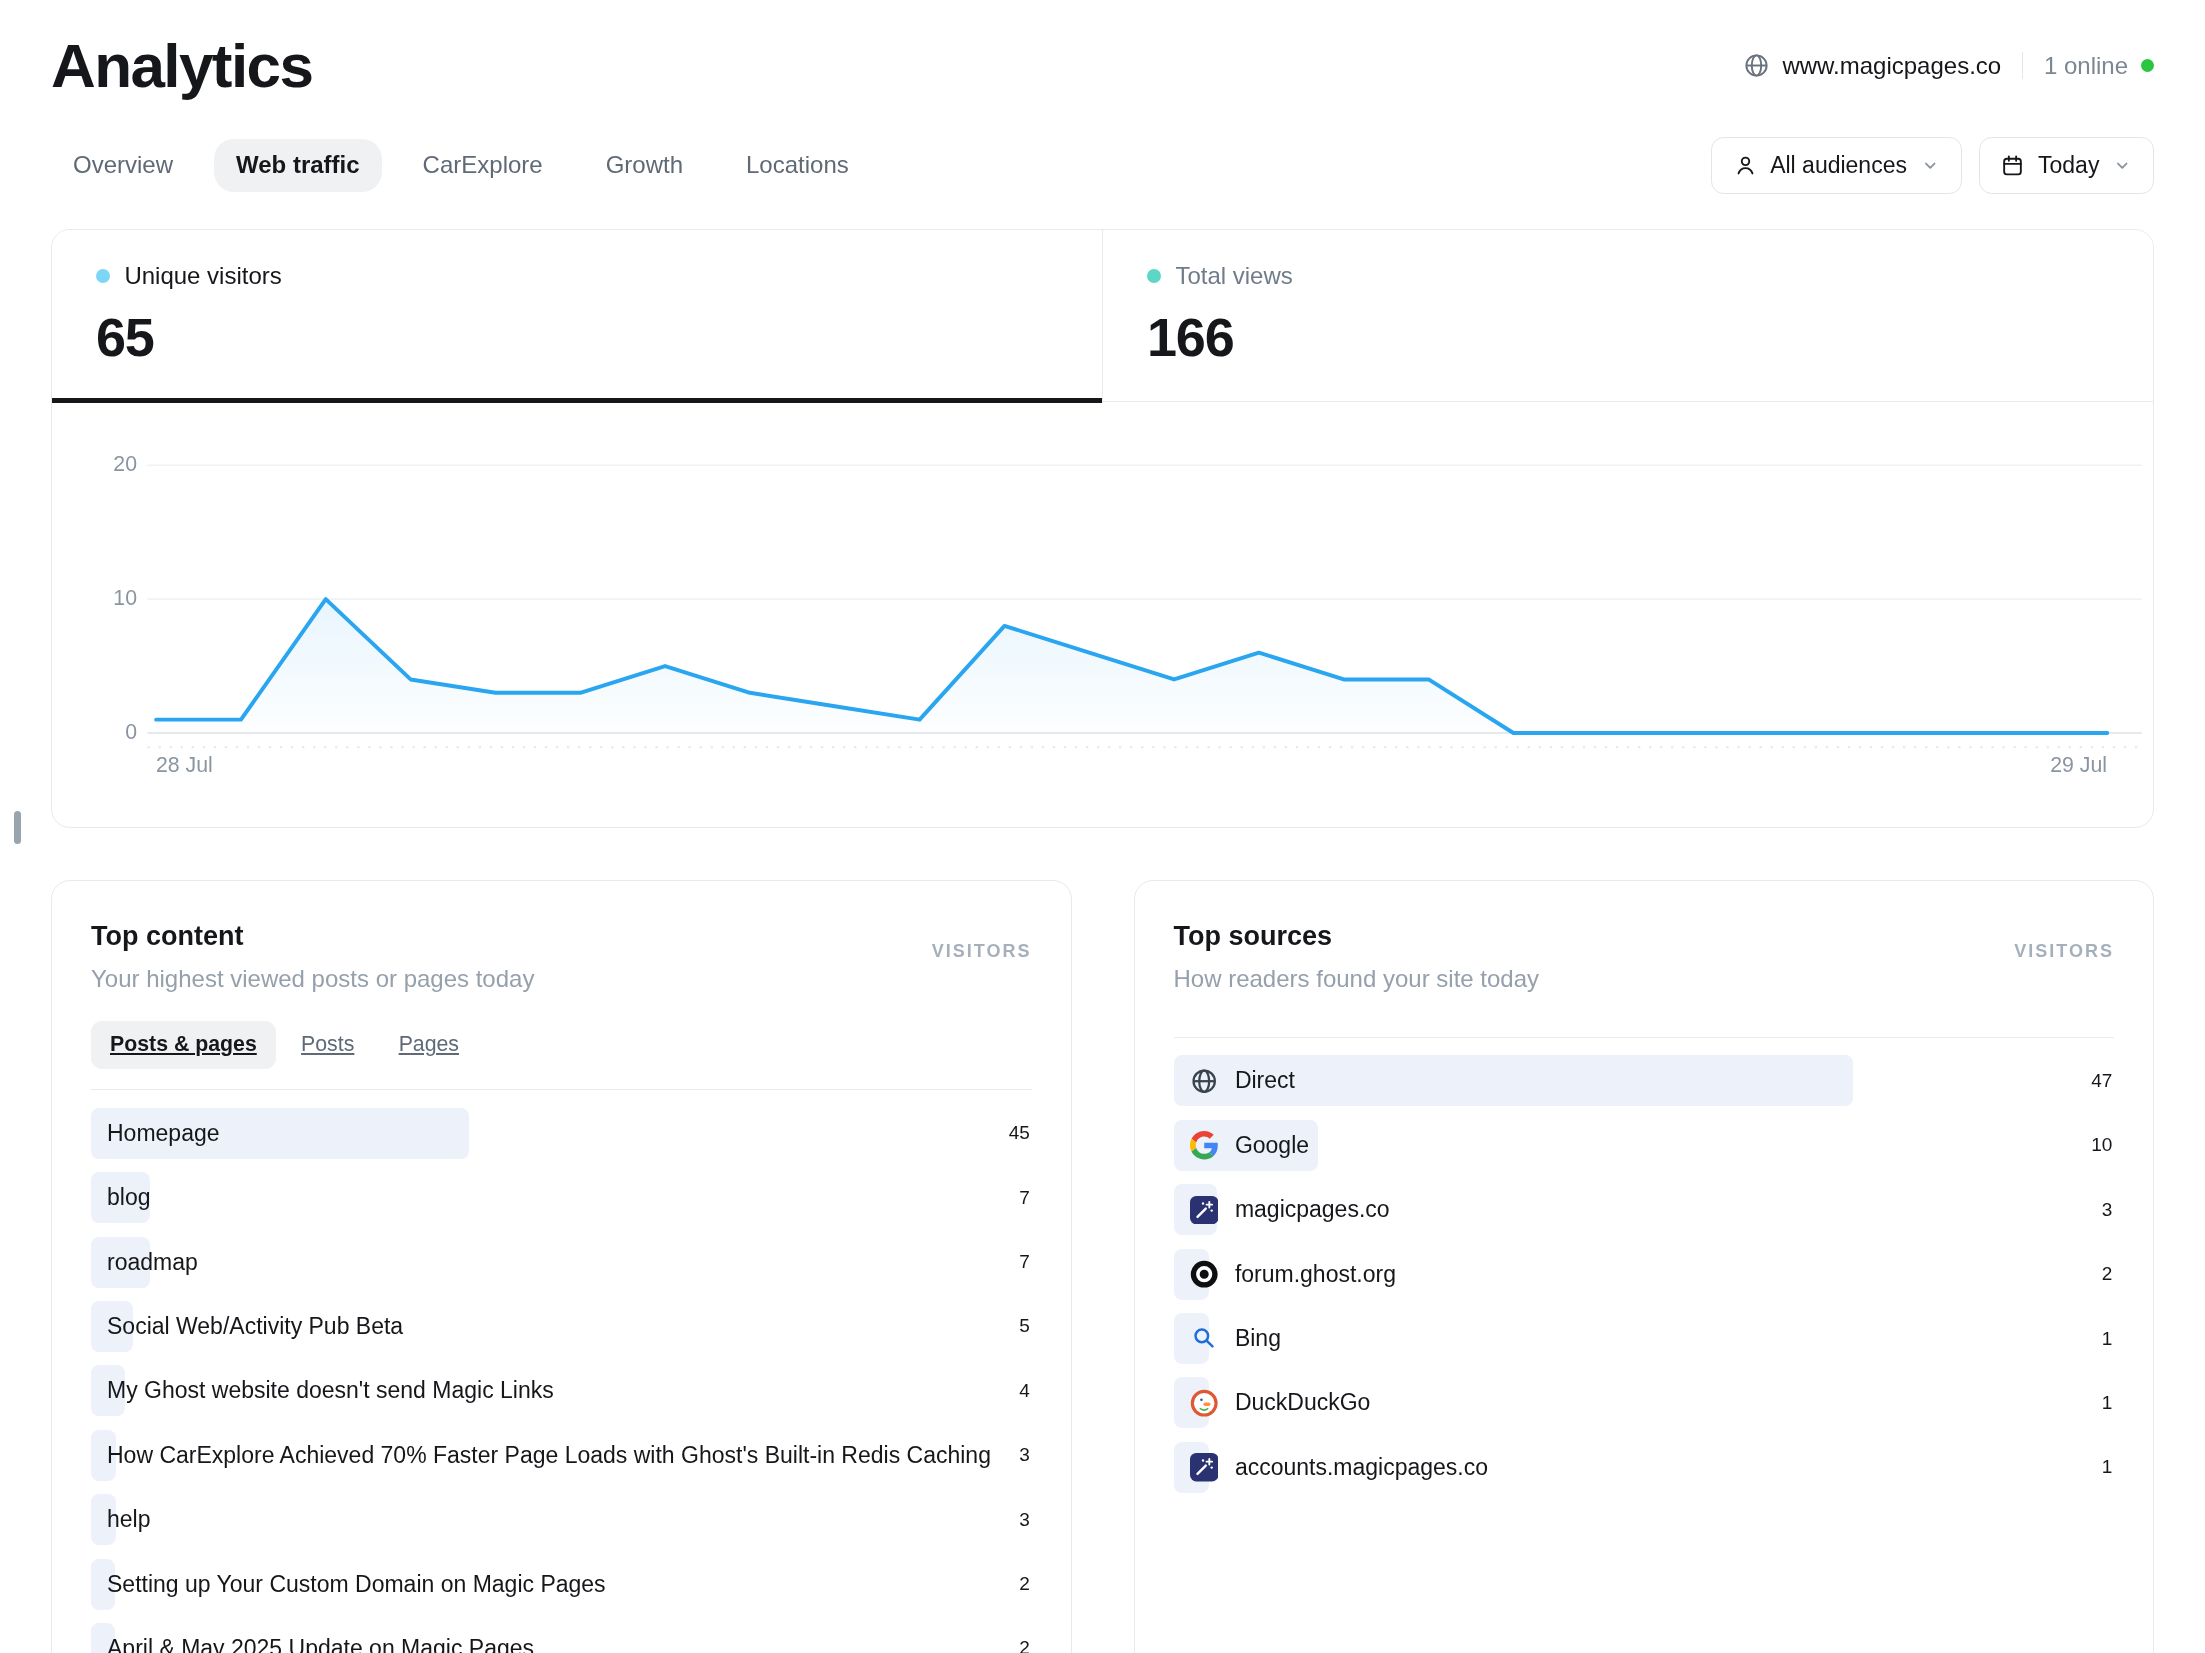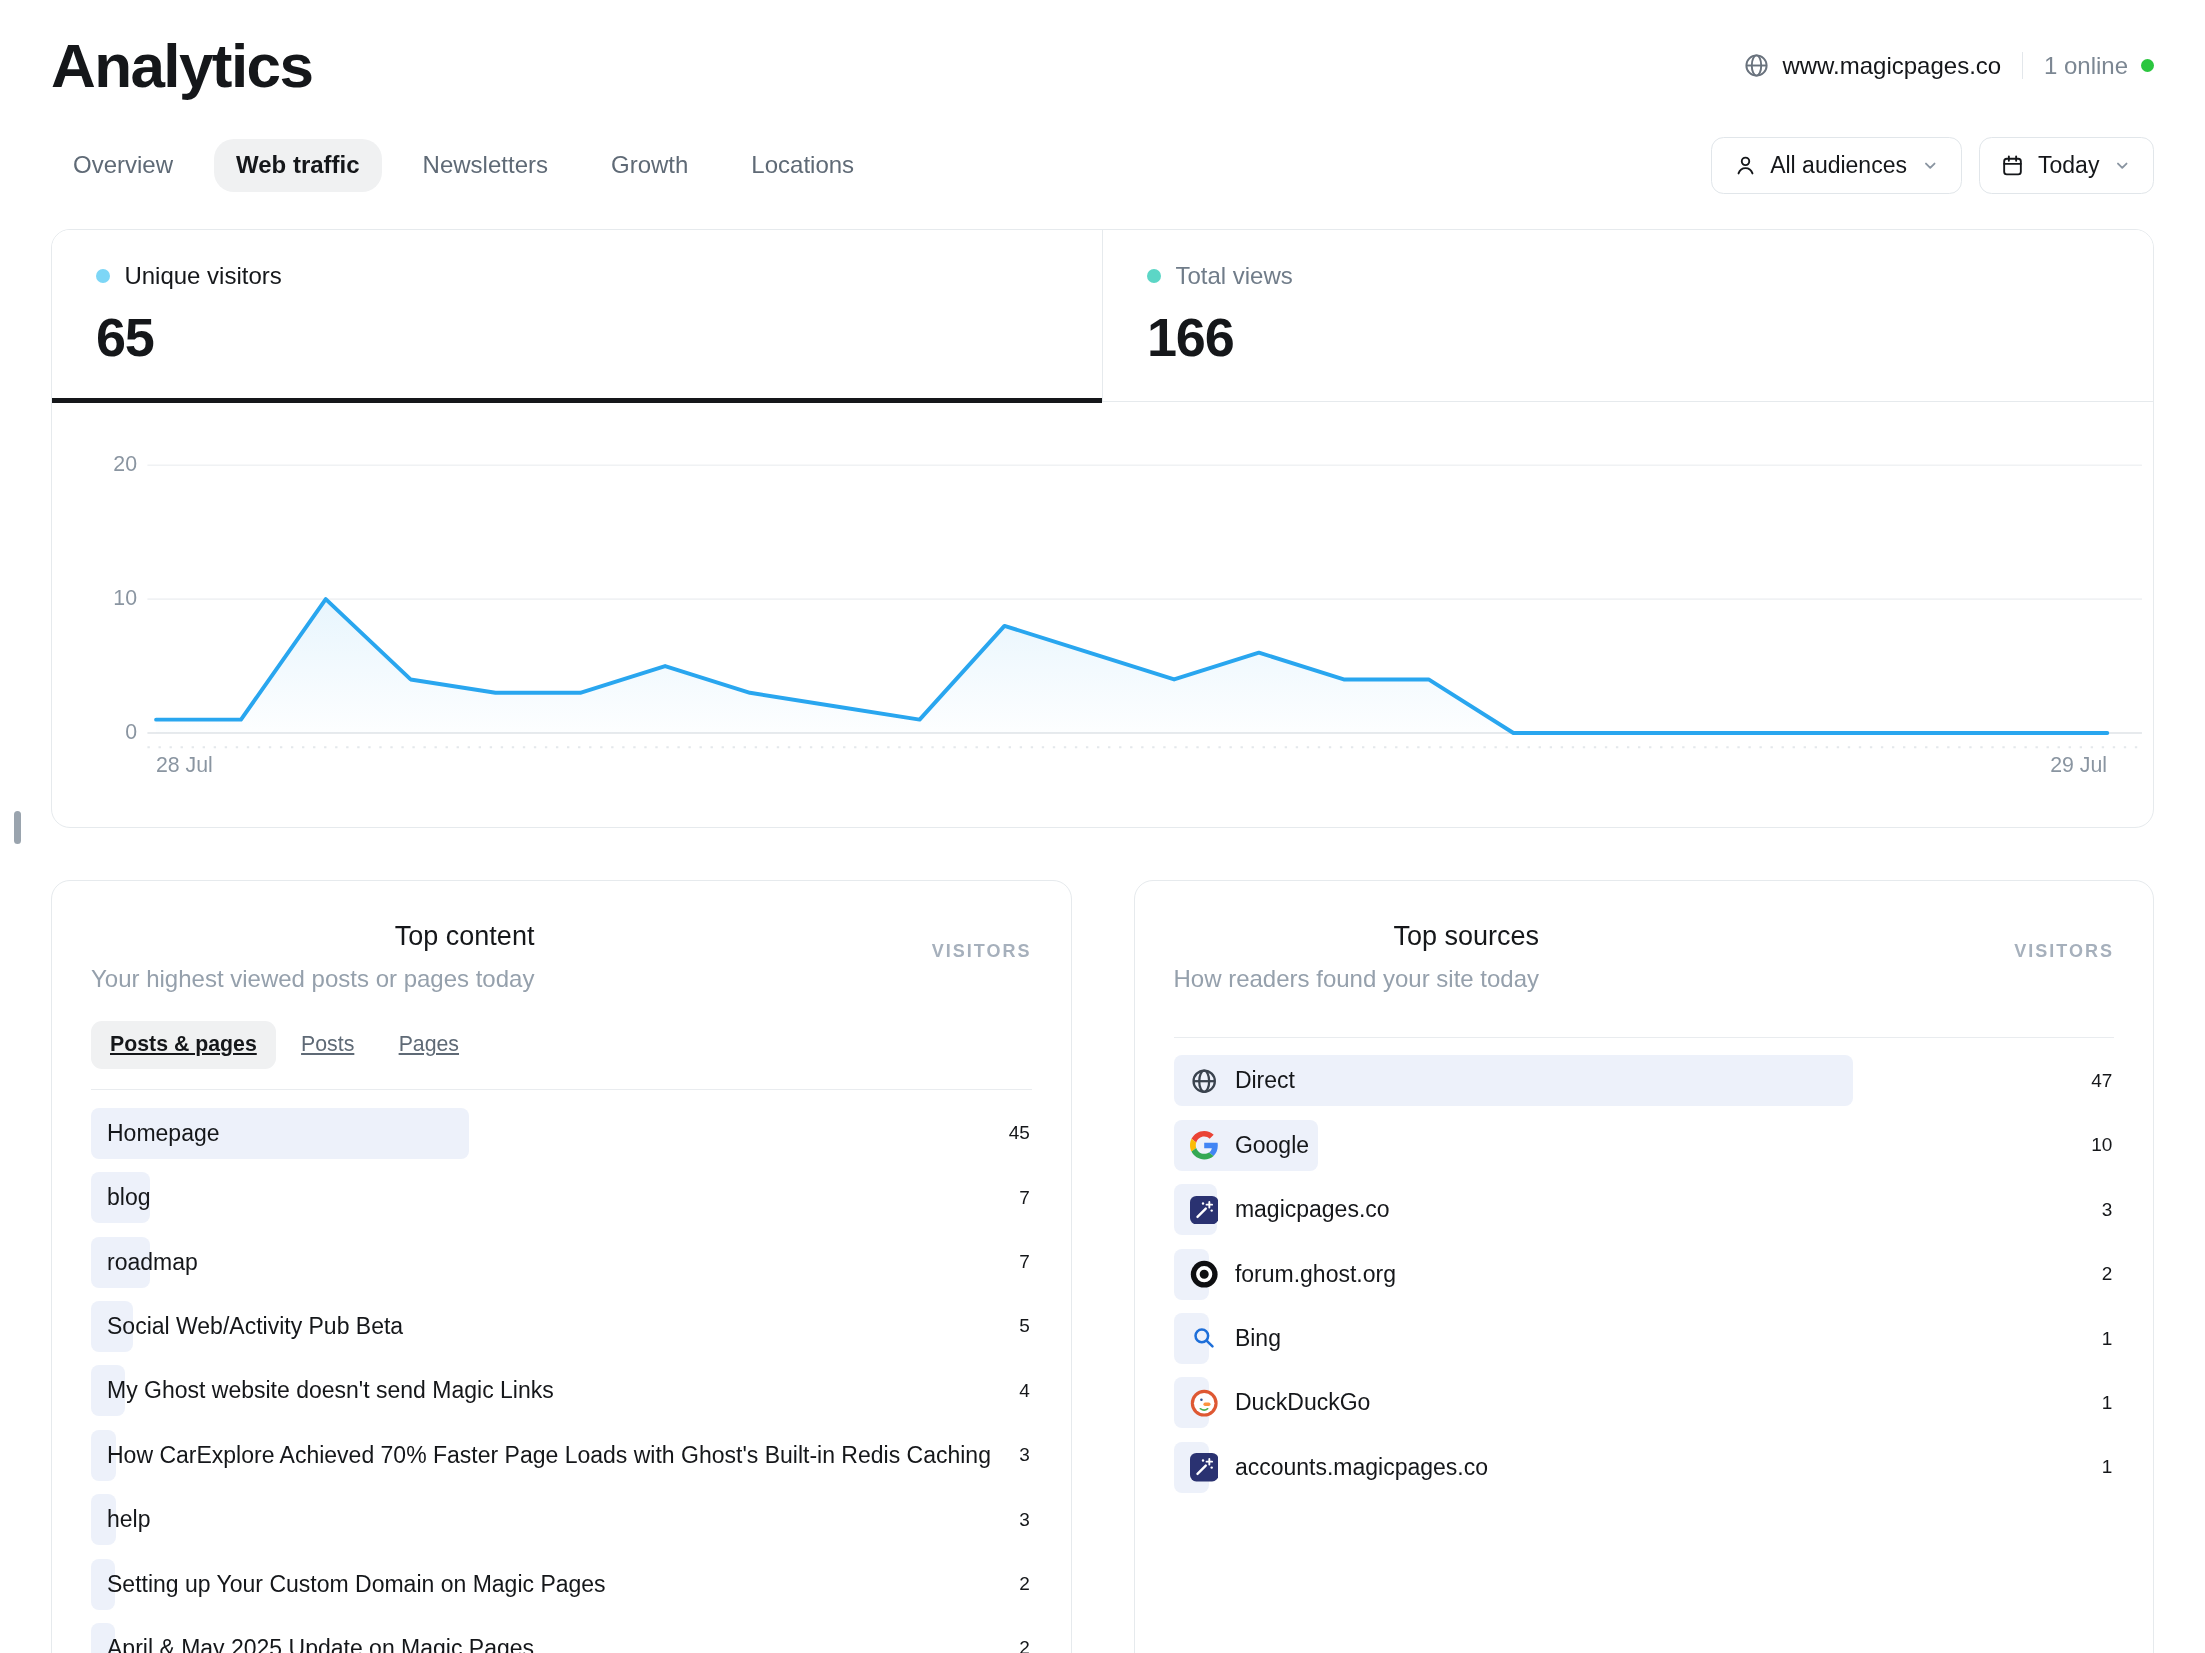--- a/index.html
+++ b/index.html
@@ -52,21 +52,21 @@
   #chart-svg { position:absolute; inset:0; width:100%; height:100%; }
   .ylab { position:absolute; left:0; width:85px; text-align:right; font-size:21.3px; color:#8A95A1; line-height:1; }
   .y20 { top:52px; } .y10 { top:186px; } .y0 { top:320px; }
   .xlab { position:absolute; top:351px; font-size:21.3px; color:#8A95A1; }
   .xl { left:104px; } .xr { right:46px; }
 
   
   .cards { display:flex; gap:62px; margin-top:52px; }
   .card { flex:1; border:1.6px solid #E6EAED; border-radius:19px; padding:39px 39px; height:979px; background:#fff; overflow:hidden; }
   .card-head { display:flex; justify-content:space-between; align-items:flex-start; }
-  .card-title { font-size:27px; font-weight:400; line-height:1.2;text-align:right; }
+  .card-title { font-size:27px; font-weight:700; line-height:1.2; }
   .card-sub { font-size:24px; color:#95A0AC; margin-top:12.6px; }
   .col-head { font-size:18px; font-weight:700; color:#A6B0BC; letter-spacing:2px; margin-top:20.5px; }
   .pill-row { display:flex; gap:6.3px; margin-top:28.4px; }
   .pill { font-size:21.3px; color:#5F6A76; padding:12px 19px; border-radius:11px; background:none; border:none; font-family:inherit; cursor:pointer; line-height:1.1;text-decoration:underline; }
   .pill.active { background:#F0F1F2; color:#15171A; font-weight:700; }
   .card-divider { border-top:1.6px solid #E9ECEF; margin-top:20.5px; margin-bottom:17.4px; }
   .src-divider { margin-top:44px; }
 
   .lrow { position:relative; display:flex; align-items:center; height:51px; margin-bottom:13.4px; font-size:23px; cursor:pointer; }
   .lbar { position:absolute; left:0; top:0; bottom:0; background:#EDF1FA; border-radius:8px; }
@@ -98,21 +98,21 @@
       <span class="sep"></span>
       <span class="online">1 online</span>
       <span class="online-dot"></span>
     </div>
   </header>
 
   <nav class="tabrow">
     <div class="tabs" id="main-tabs">
         <button class="tab">Overview</button>
         <button class="tab active">Web traffic</button>
-        <button class="tab">Newsletters</button>
+        <button class="tab">CarExplore</button>
         <button class="tab">Growth</button>
         <button class="tab">Locations</button>
       </div>
     <div class="filters">
       <button class="btn">
         <span class="lead">
           <svg viewBox="0 0 24 24" fill="none" stroke="#15171A" stroke-width="1.8" stroke-linecap="round">
             <circle cx="12" cy="8" r="3.6"></circle>
               <path d="M5.3 19.6c1.2-3.4 3.7-5.1 6.7-5.1s5.5 1.7 6.7 5.1"></path>
           </svg>

